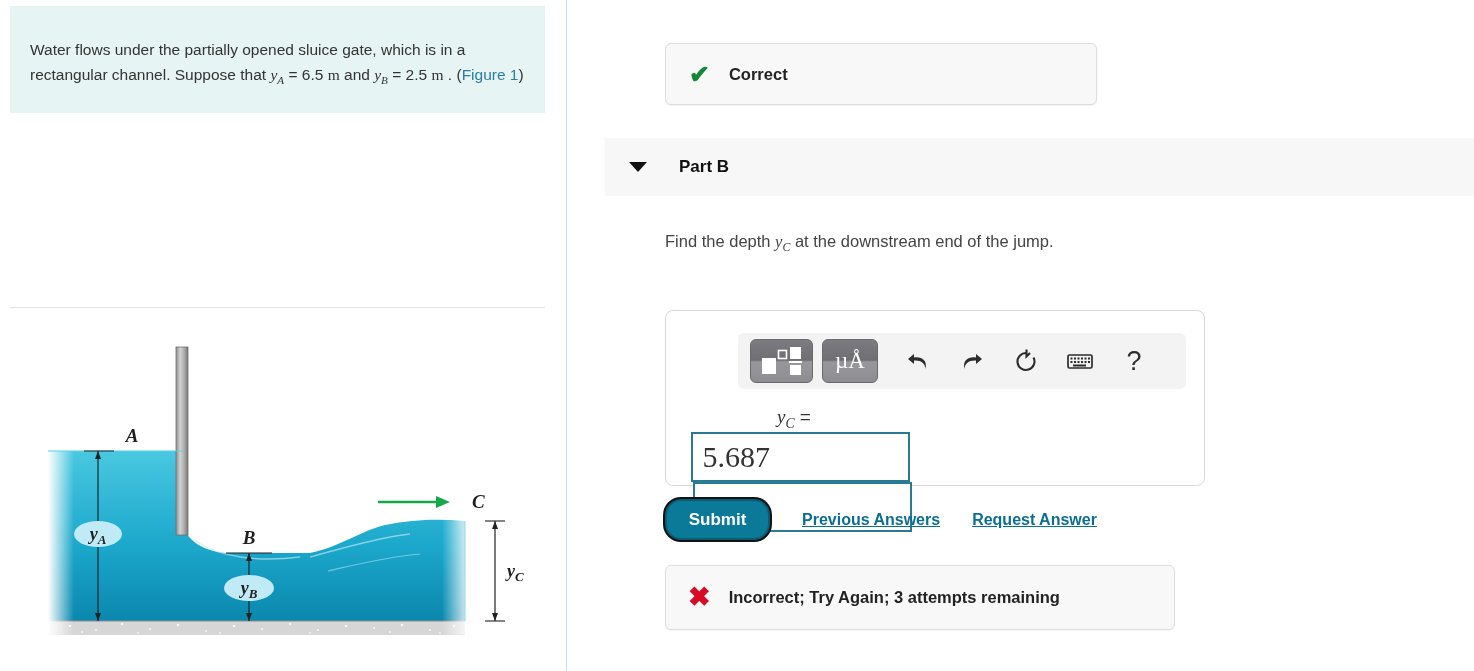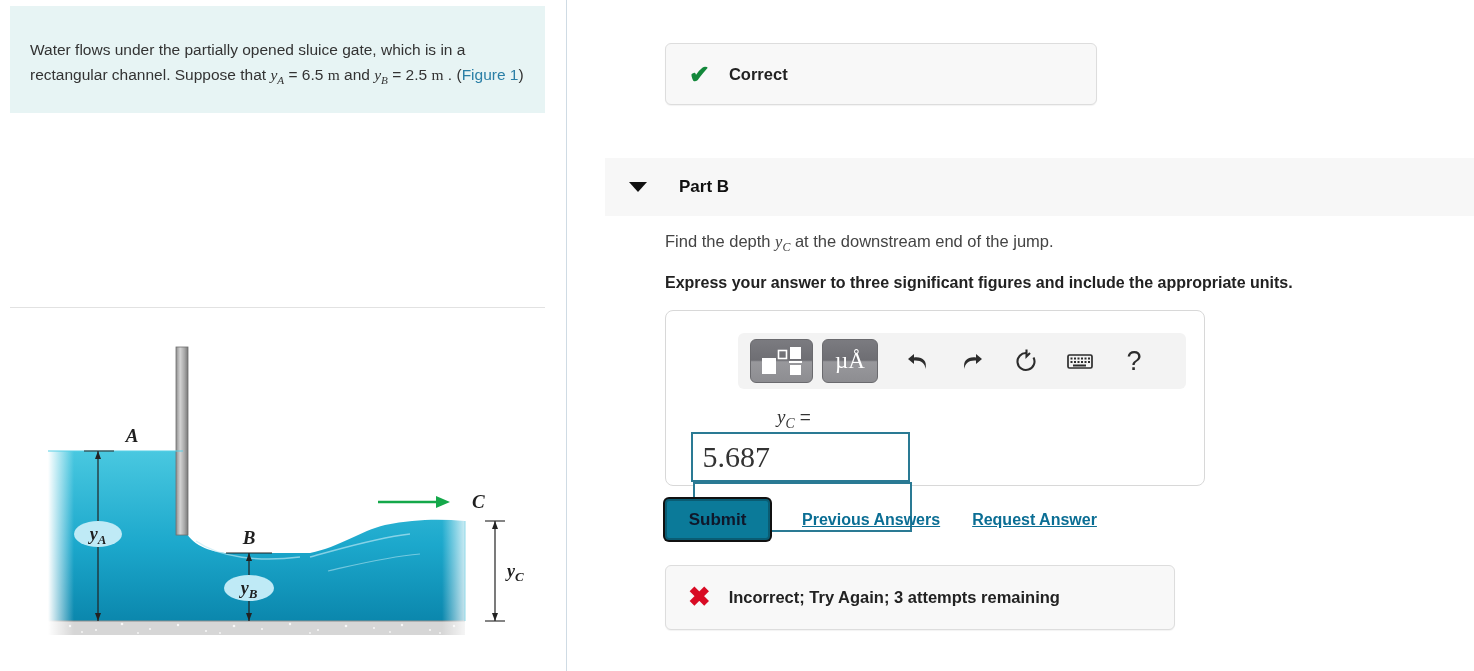--- a/index.html
+++ b/index.html
@@ -74,21 +74,21 @@
     border-radius:6px;
     box-sizing:border-box;
     display:flex;align-items:center;
     padding-left:23px;
     box-shadow:0 1px 1px rgba(0,0,0,0.05);
   }
   #correct-check{color:#13883b;font-size:25px;line-height:1;margin-right:19px;font-weight:bold;}
   #correct-text{font-size:16.5px;font-weight:bold;color:#222;}
 
   #partb-header{
-    position:absolute;left:37px;top:158px;width:869px;height:58px;
+    position:absolute;left:37px;top:138px;width:869px;height:58px;
     background:#f7f7f7;
     display:flex;align-items:center;
   }
   #partb-caret{
     margin-left:24px;margin-right:32px;
     width:0;height:0;
     border-left:9px solid transparent;
     border-right:9px solid transparent;
     border-top:10px solid #111;
   }
@@ -144,23 +144,23 @@
   #unit-input{width:219px;margin-left:5px;}
 
   #submit-row{
     position:absolute;left:97px;top:499px;
     display:flex;align-items:center;
   }
   #submit-button{
     width:105px;height:41px;
     background:#0b7a99;
     border:2px solid #0a5c73;
-    border-radius:4px;
+    border-radius:16px;
     box-shadow:0 0 0 2px #111;
-    color:#0f172a;font-size:17px;font-weight:bold;
+    color:#ffffff;font-size:17px;font-weight:bold;
     display:flex;align-items:center;justify-content:center;
     box-sizing:border-box;
     cursor:pointer;
   }
   .answer-link{
     margin-left:32px;font-size:16px;font-weight:bold;
     color:#0b6e94;text-decoration:underline;cursor:pointer;
   }
 
   #incorrect-banner{
@@ -291,21 +291,20 @@
 
   <div id="partb-header">
     <div id="partb-caret"></div>
     <div id="partb-label">Part B</div>
   </div>
 
   <div id="question-text">
     <span>Find the depth </span><span class="mathvar"><span>y</span><sub>C</sub></span><span> at the downstream end of the jump.</span>
   </div>
 
-  <div id="instruction-text">Express your answer to three significant figures and include the appropriate units.</div>
 
   <div id="answer-box">
 
     <div id="toolbar">
       <div class="tool-btn-gray" id="tool-template">
         <svg width="46" height="32" viewBox="0 0 46 32">
           <rect x="3" y="13" width="14" height="16" fill="#ffffff"></rect>
           <rect x="19.5" y="5.5" width="8" height="8" fill="none" stroke="#ffffff" stroke-width="1.6"></rect>
           <rect x="31" y="2" width="11" height="12" fill="#ffffff"></rect>
           <rect x="30" y="16" width="13" height="2" fill="#ffffff"></rect>

